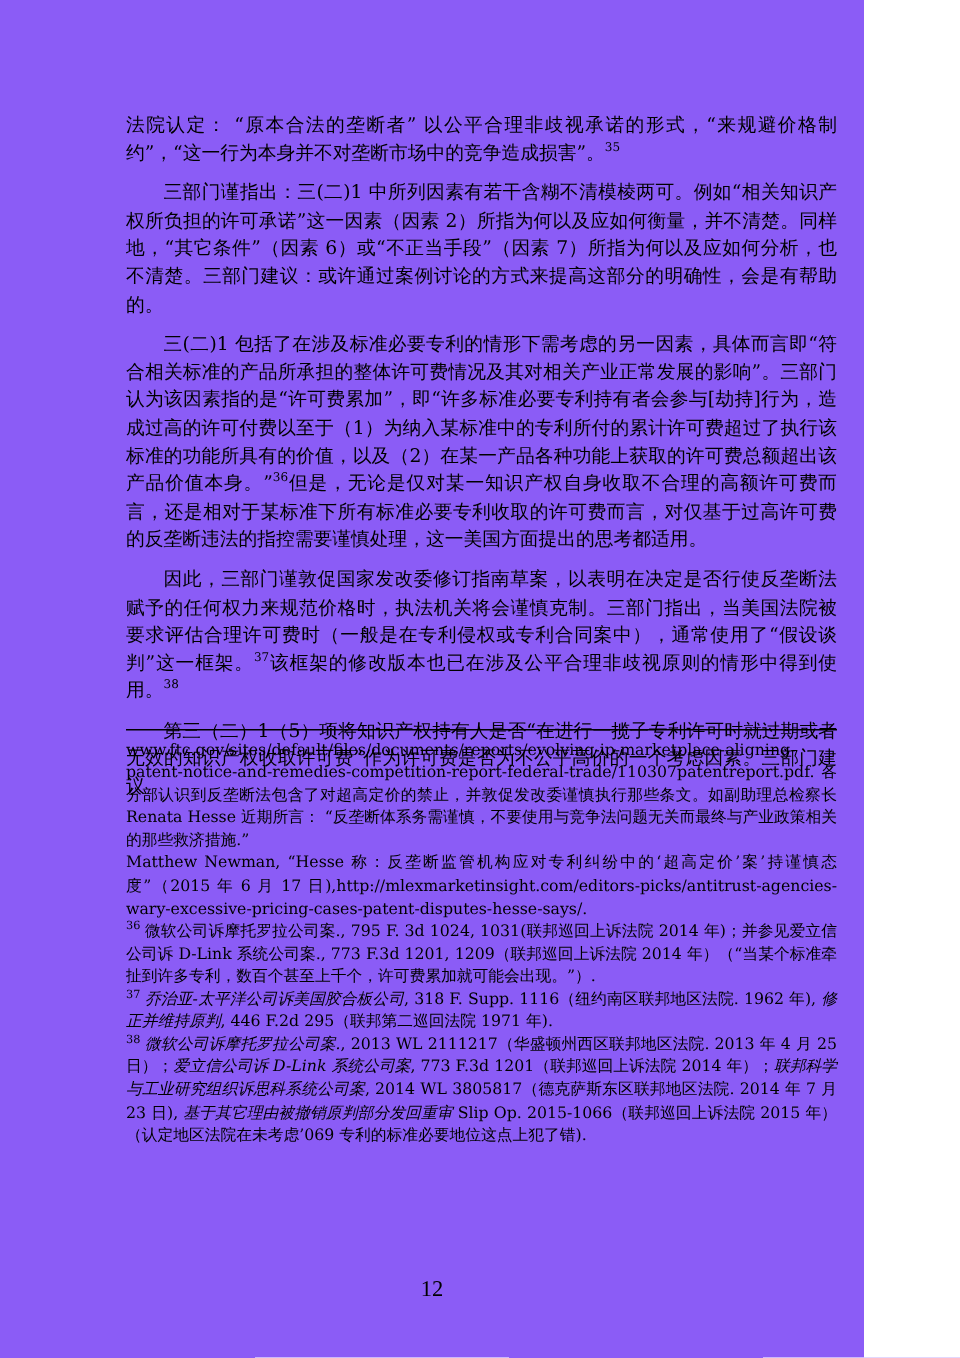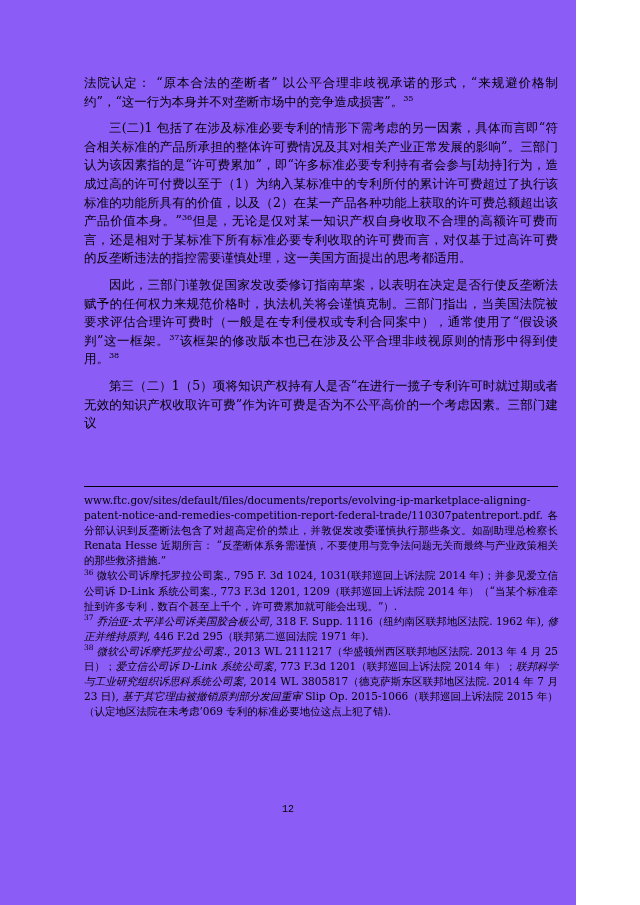--- a/index.html
+++ b/index.html
@@ -66,51 +66,53 @@
     margin-right: 3px;
   }
   .fn .seg {
     margin: 0;
   }
   .fn i {
   }
   .page-number {
     position: absolute;
     left: 0;
-    top: 804px;
+    top: 852px;
     width: 100%;
     text-align: center;
-    font-size: 10px;
-    font-family: Liberation Mono, monospace;
+    font-size: 15px;
+    font-family: Liberation Serif, serif;
   }
 </style>
 </head>
 <body>
 
 <div class="page">
 
   <div class="content">
 
     <p class="para no-indent"><span>法院认定： “原本合法的垄断者” 以公平合理非歧视承诺的形式，“来规避价格制约”，“这一行为本身并不对垄断市场中的竞争造成损害”。</span><sup>35</sup></p>
 
+    <p class="para"><span>三部门谨指出：三(二)1 中所列因素有若干含糊不清模棱两可。例如“相关知识产权所负担的许可承诺”这一因素（因素 2）所指为何以及应如何衡量，并不清楚。同样地，“其它条件”（因素 6）或“不正当手段”（因素 7）所指为何以及应如何分析，也不清楚。三部门建议：或许通过案例讨论的方式来提高这部分的明确性，会是有帮助的。</span></p>
 
     <p class="para"><span>三(二)1 包括了在涉及标准必要专利的情形下需考虑的另一因素，具体而言即“符合相关标准的产品所承担的整体许可费情况及其对相关产业正常发展的影响”。三部门认为该因素指的是“许可费累加”，即“许多标准必要专利持有者会参与[劫持]行为，造成过高的许可付费以至于（1）为纳入某标准中的专利所付的累计许可费超过了执行该标准的功能所具有的价值，以及（2）在某一产品各种功能上获取的许可费总额超出该产品价值本身。”</span><sup>36</sup><span>但是，无论是仅对某一知识产权自身收取不合理的高额许可费而言，还是相对于某标准下所有标准必要专利收取的许可费而言，对仅基于过高许可费的反垄断违法的指控需要谨慎处理，这一美国方面提出的思考都适用。</span></p>
 
     <p class="para"><span>因此，三部门谨敦促国家发改委修订指南草案，以表明在决定是否行使反垄断法赋予的任何权力来规范价格时，执法机关将会谨慎克制。三部门指出，当美国法院被要求评估合理许可费时（一般是在专利侵权或专利合同案中），通常使用了“假设谈判”这一框架。</span><sup>37</sup><span>该框架的修改版本也已在涉及公平合理非歧视原则的情形中得到使用。</span><sup>38</sup></p>
 
     <p class="para"><span>第三（二）1（5）项将知识产权持有人是否“在进行一揽子专利许可时就过期或者无效的知识产权收取许可费”作为许可费是否为不公平高价的一个考虑因素。三部门建议</span></p>
 
   </div>
 
   <div class="footnote-sep"></div>
 
   <div class="footnotes">
 
     <div class="fn">
       <div class="seg">www.ftc.gov/sites/default/files/documents/reports/evolving-ip-marketplace-aligning-patent-notice-and-remedies-competition-report-federal-trade/110307patentreport.pdf.各分部认识到反垄断法包含了对超高定价的禁止，并敦促发改委谨慎执行那些条文。如副助理总检察长 Renata Hesse 近期所言： “反垄断体系务需谨慎，不要使用与竞争法问题无关而最终与产业政策相关的那些救济措施.”</div>
+      <div class="seg">Matthew Newman, “Hesse 称：反垄断监管机构应对专利纠纷中的‘超高定价’案’持谨慎态度”（2015 年 6 月 17 日),http://mlexmarketinsight.com/editors-picks/antitrust-agencies-wary-excessive-pricing-cases-patent-disputes-hesse-says/.</div>
     </div>
 
 
     <p class="fn"><sup>36</sup><span>微软公司诉摩托罗拉公司案., 795 F. 3d 1024, 1031(联邦巡回上诉法院 2014 年)；并参见爱立信公司诉 D-Link 系统公司案., 773 F.3d 1201, 1209（联邦巡回上诉法院 2014 年）（“当某个标准牵扯到许多专利，数百个甚至上千个，许可费累加就可能会出现。”）.</span></p>
 
     <p class="fn"><sup>37</sup><i>乔治亚-太平洋公司诉美国胶合板公司</i><span>, 318 F. Supp. 1116（纽约南区联邦地区法院. 1962 年), </span><i>修正并维持原判</i><span>, 446 F.2d 295（联邦第二巡回法院 1971 年).</span></p>
 
     <p class="fn"><sup>38</sup><i>微软公司诉摩托罗拉公司案.</i><span>, 2013 WL 2111217（华盛顿州西区联邦地区法院. 2013 年 4 月 25 日）；</span><i>爱立信公司诉 D-Link 系统公司案</i><span>, 773 F.3d 1201（联邦巡回上诉法院 2014 年）；</span><i>联邦科学与工业研究组织诉思科系统公司案</i><span>, 2014 WL 3805817（德克萨斯东区联邦地区法院. 2014 年 7 月 23 日), </span><i>基于其它理由被撤销原判部分发回重审</i><span> Slip Op. 2015-1066（联邦巡回上诉法院 2015 年）（认定地区法院在未考虑’069 专利的标准必要地位这点上犯了错).</span></p>
 
   </div>

